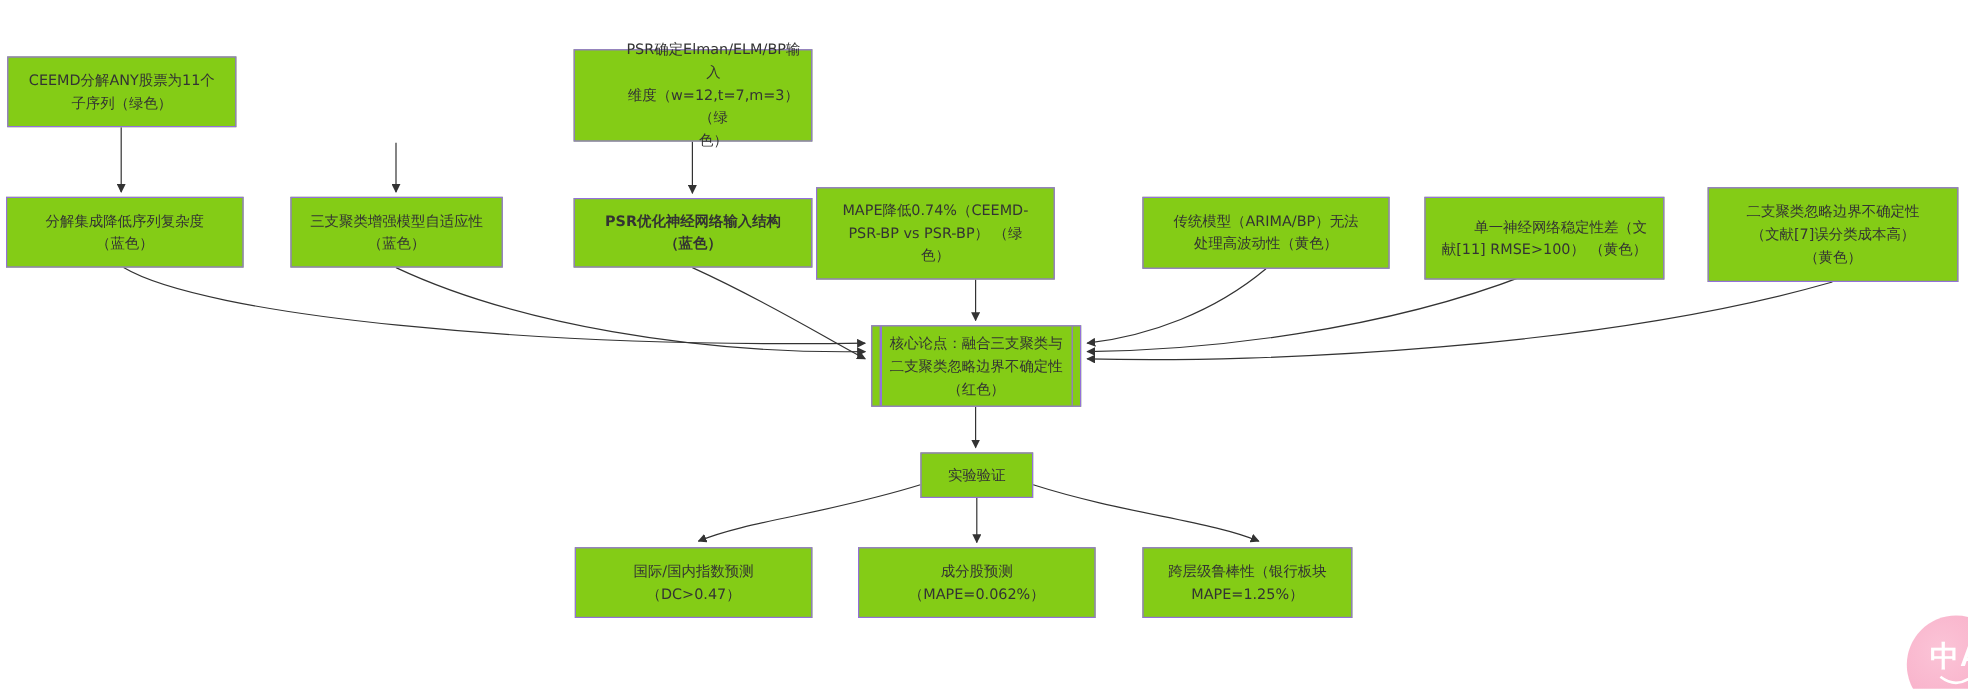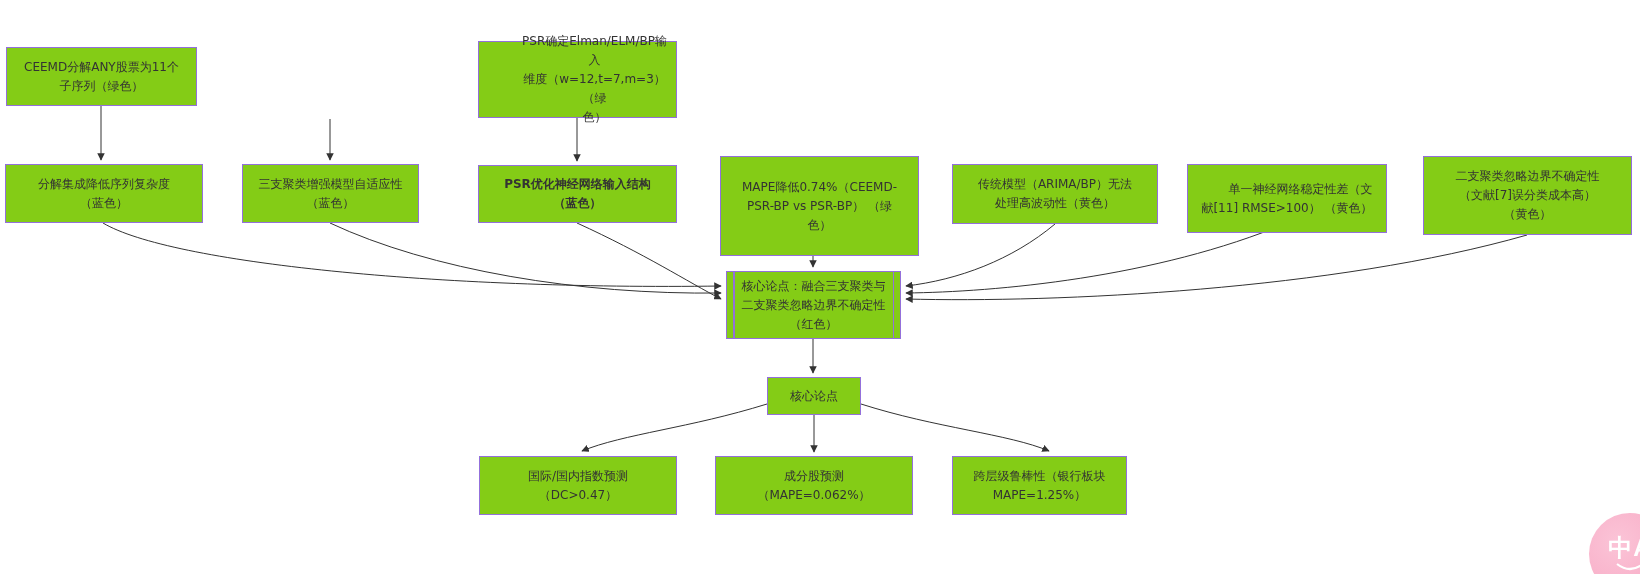--- a/index.html
+++ b/index.html
@@ -25,21 +25,21 @@
     box-sizing:border-box;
     padding:3px 6px;
   }
   
   .n-ceemd        {left:6px;   top:47px;  width:191px; height:59px;}
   .n-entropy      {left:242px; top:41px;  width:177px; height:78px;}
   .n-psrdim       {left:478px; top:41px;  width:199px; height:77px;padding-left:40px;}
   .n-decomp       {left:5px;   top:164px; width:198px; height:59px;}
   .n-threeway     {left:242px; top:164px; width:177px; height:59px;}
   .n-psropt       {left:478px; top:165px; width:199px; height:58px;font-weight:bold;}
-  .n-mape         {left:720px; top:156px; width:199px; height:100px;}
+  .n-mape         {left:680px; top:156px; width:199px; height:77px;}
   .n-traditional  {left:952px; top:164px; width:206px; height:60px;}
   .n-singlenn     {left:1187px;top:164px; width:200px; height:69px;text-align:right;}
   .n-twoway       {left:1423px;top:156px; width:209px; height:79px;}
   .n-core         {left:726px; top:271px; width:175px; height:68px;
                    border-width:1.5px; padding:3px 14px;}
   .n-core::before, .n-core::after{
     content:"";position:absolute;top:0;bottom:0;width:1.5px;background:#9370DB;
   }
   .n-core::before{left:6px;}
   .n-core::after{right:6px;}
@@ -110,21 +110,21 @@
   <div class="node n-traditional">传统模型（ARIMA/BP）无法
 处理高波动性（黄色）</div>
   <div class="node n-singlenn">单一神经网络稳定性差（文
 献[11] RMSE&gt;100） （黄色）</div>
   <div class="node n-twoway">二支聚类忽略边界不确定性
 （文献[7]误分类成本高）
 （黄色）</div>
   <div class="node n-core">核心论点：融合三支聚类与
 二支聚类忽略边界不确定性
 （红色）</div>
-  <div class="node n-experiment">核心论点</div>
+  <div class="node n-experiment">实验验证</div>
   <div class="node n-indexpred">国际/国内指数预测
 （DC&gt;0.47）</div>
   <div class="node n-stockpred">成分股预测
 （MAPE=0.062%）</div>
   <div class="node n-robust">跨层级鲁棒性（银行板块
 MAPE=1.25%）</div>
 
   <button class="translate-btn">
     <span class="glyph">中A</span>
     <svg width="30" height="10" viewBox="0 0 30 10">

